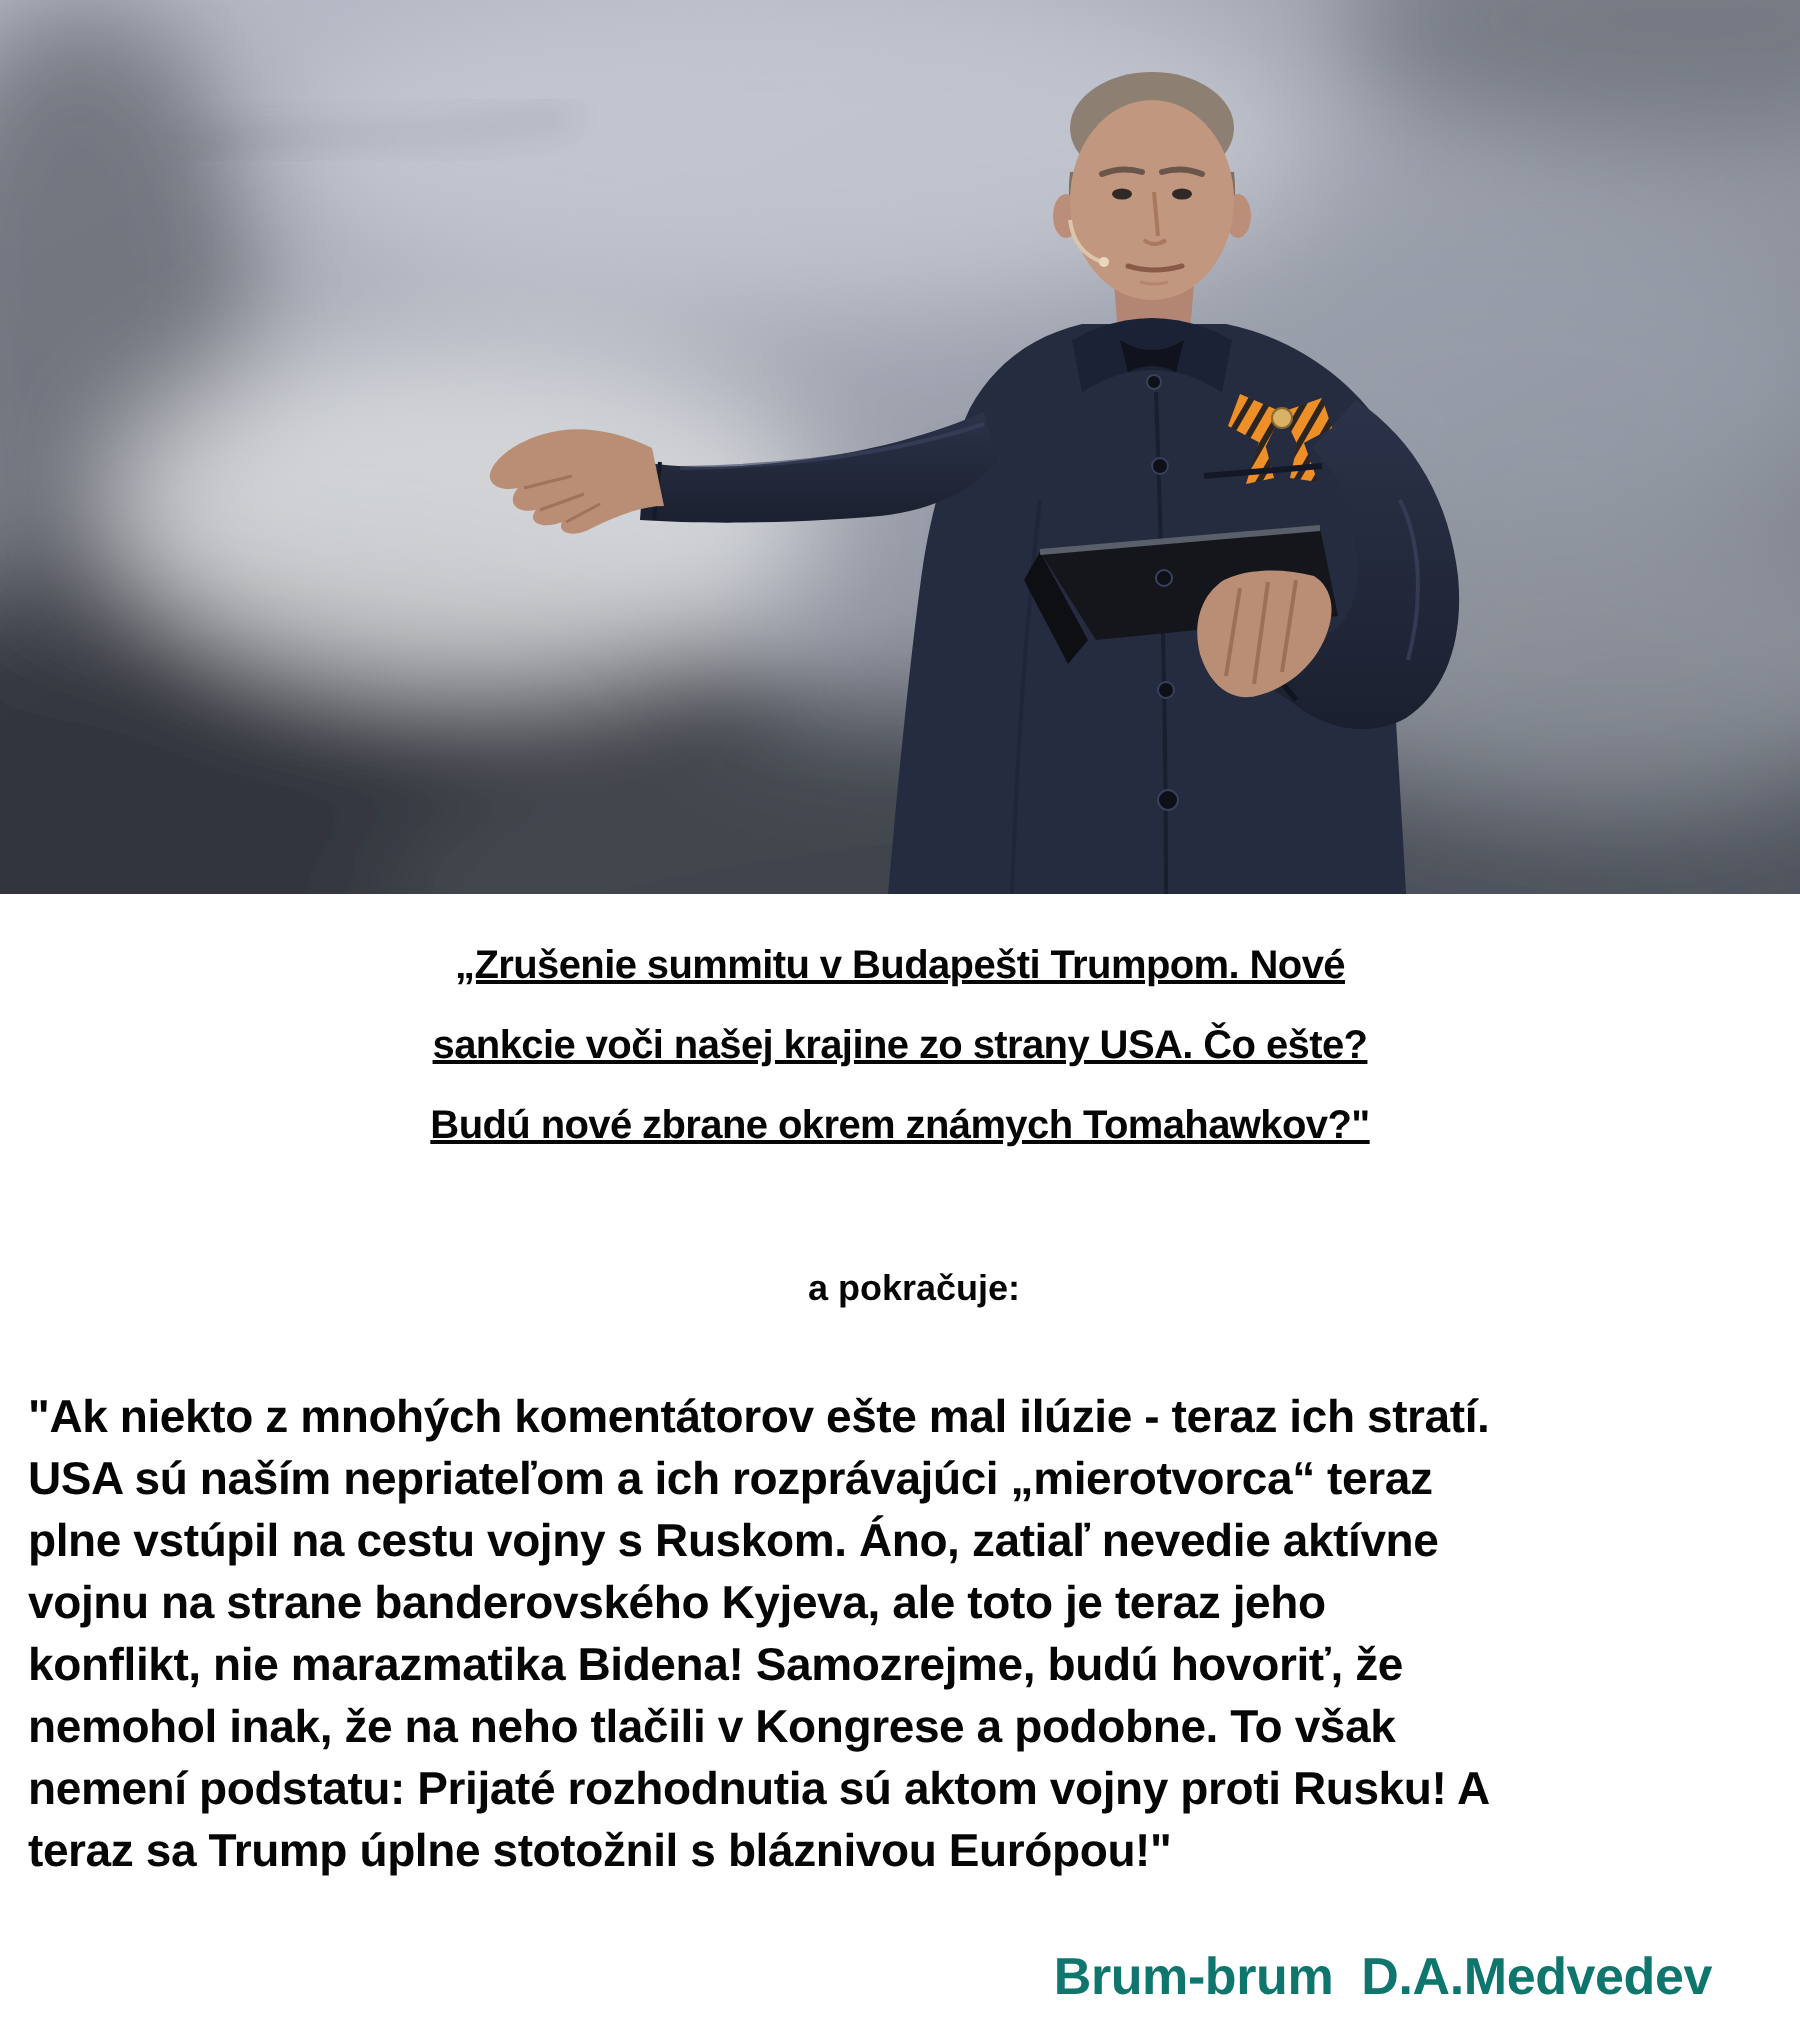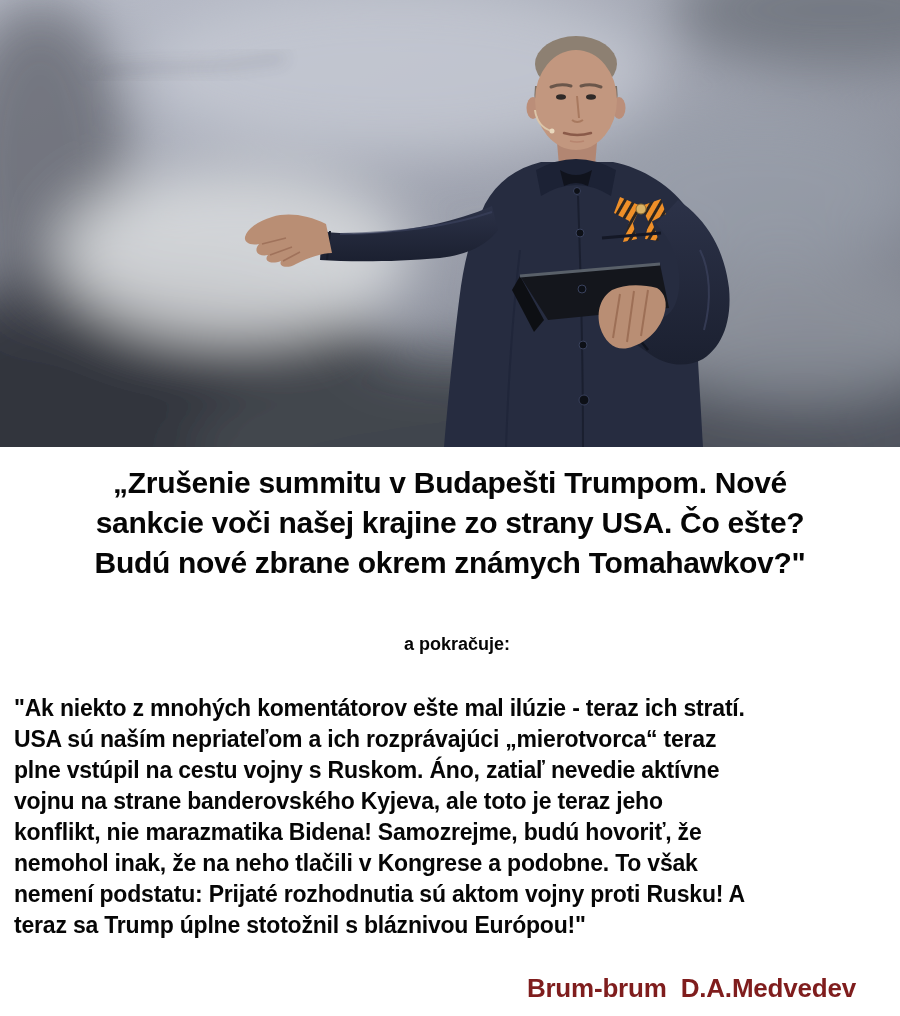--- a/index.html
+++ b/index.html
@@ -6,33 +6,33 @@
   body{
     width:900px;height:1016px;overflow:hidden;background:#ffffff;
     font-family:"Liberation Sans","DejaVu Sans",sans-serif;
     -webkit-font-smoothing:antialiased;
   }
   .page{position:relative;width:900px;height:1016px;background:#ffffff;}
   .photo{width:900px;height:447px;overflow:hidden;line-height:0;}
   .photo svg{display:block;}
   .quote-heading{
     margin:16px auto 0;width:872px;text-align:center;
-    font-size:30px;font-weight:700;line-height:40px;color:#060606;
-    white-space:pre-line;letter-spacing:-0.3px;
+    font-size:20px;font-weight:700;line-height:40px;color:#060606;
+    white-space:pre-line;letter-spacing:-0.3px;text-decoration:underline;
   }
   .continuation{
     margin:50px 0 0 14px;font-size:18px;font-weight:700;color:#060606;line-height:22px;text-align:center;
   }
   .quote-body{
     margin:38px 14px 0 14px;font-size:23px;font-weight:700;color:#060606;
     line-height:31px;white-space:pre-line;letter-spacing:-0.2px;
   }
   .signature{
     margin:32px 44px 0 0;text-align:right;font-size:26px;font-weight:700;
-    color:#7f1d1d;white-space:pre;letter-spacing:-0.2px;
+    color:#0f766e;white-space:pre;letter-spacing:-0.2px;
   }
 </style>
 </head>
 <body>
 
 <div class="page">
 
   <div class="photo">
     <svg width="900" height="447" viewBox="0 0 900 447" xmlns="http://www.w3.org/2000/svg">
       <defs>

